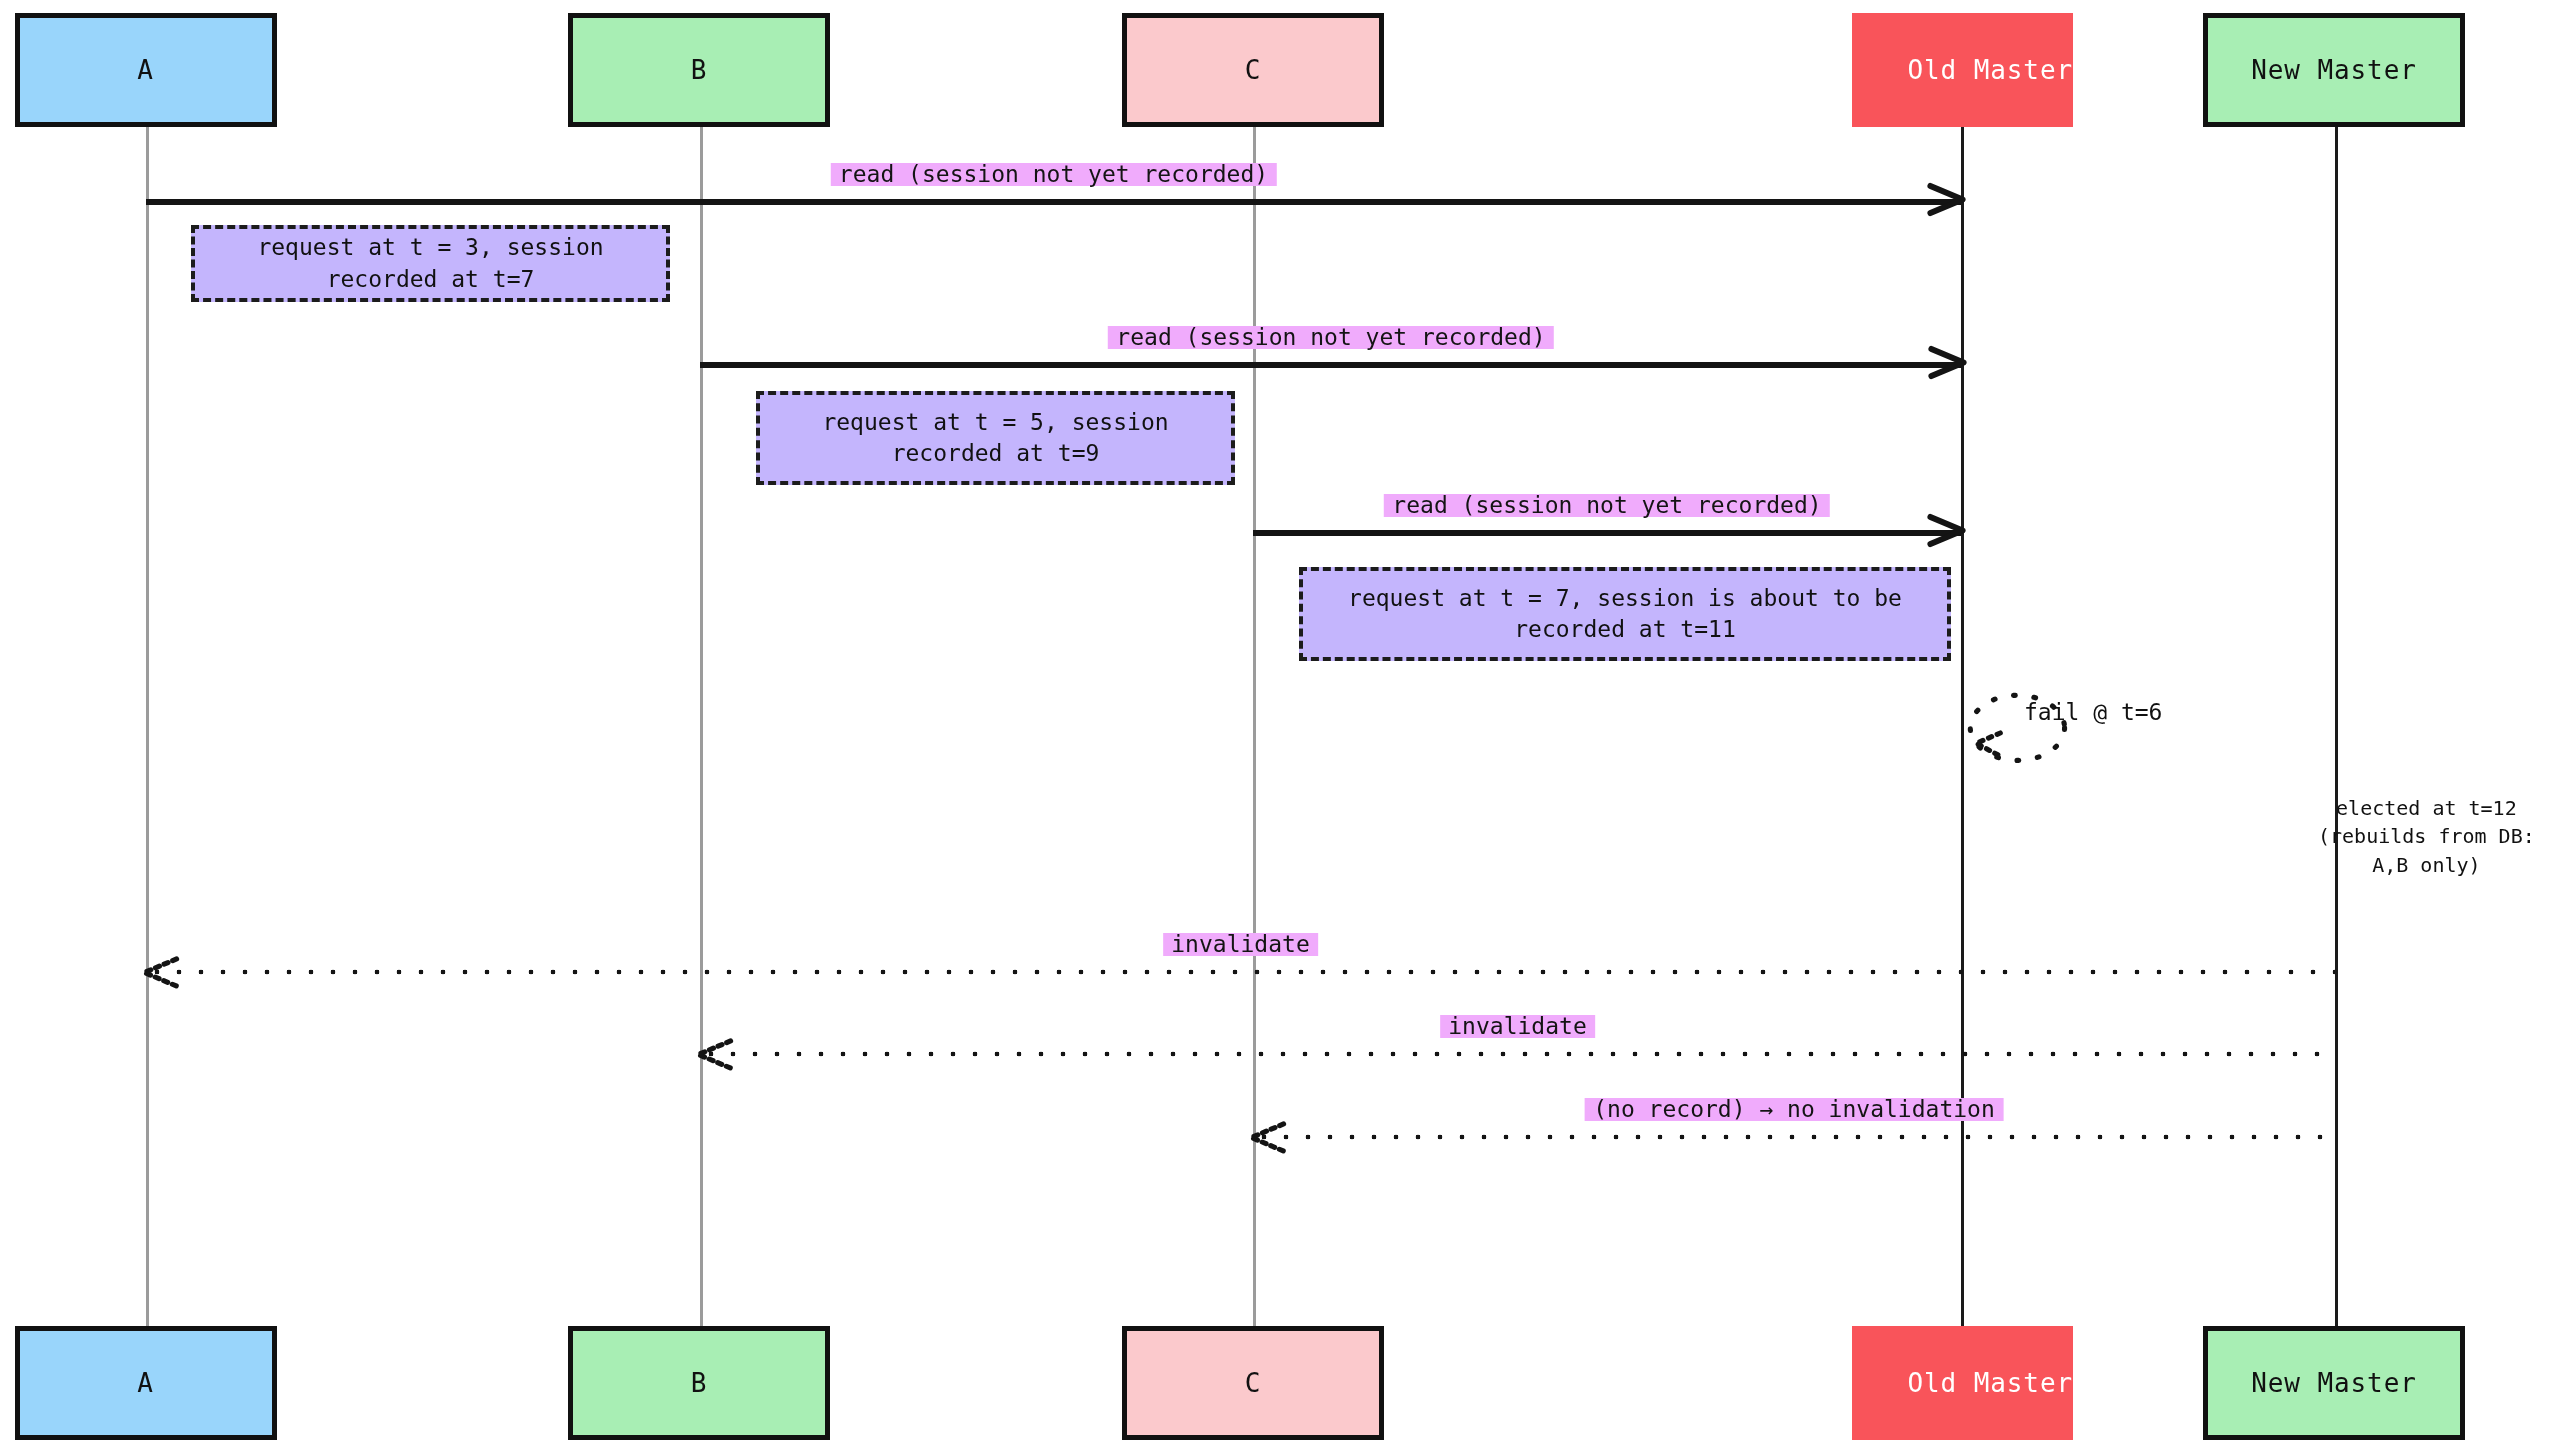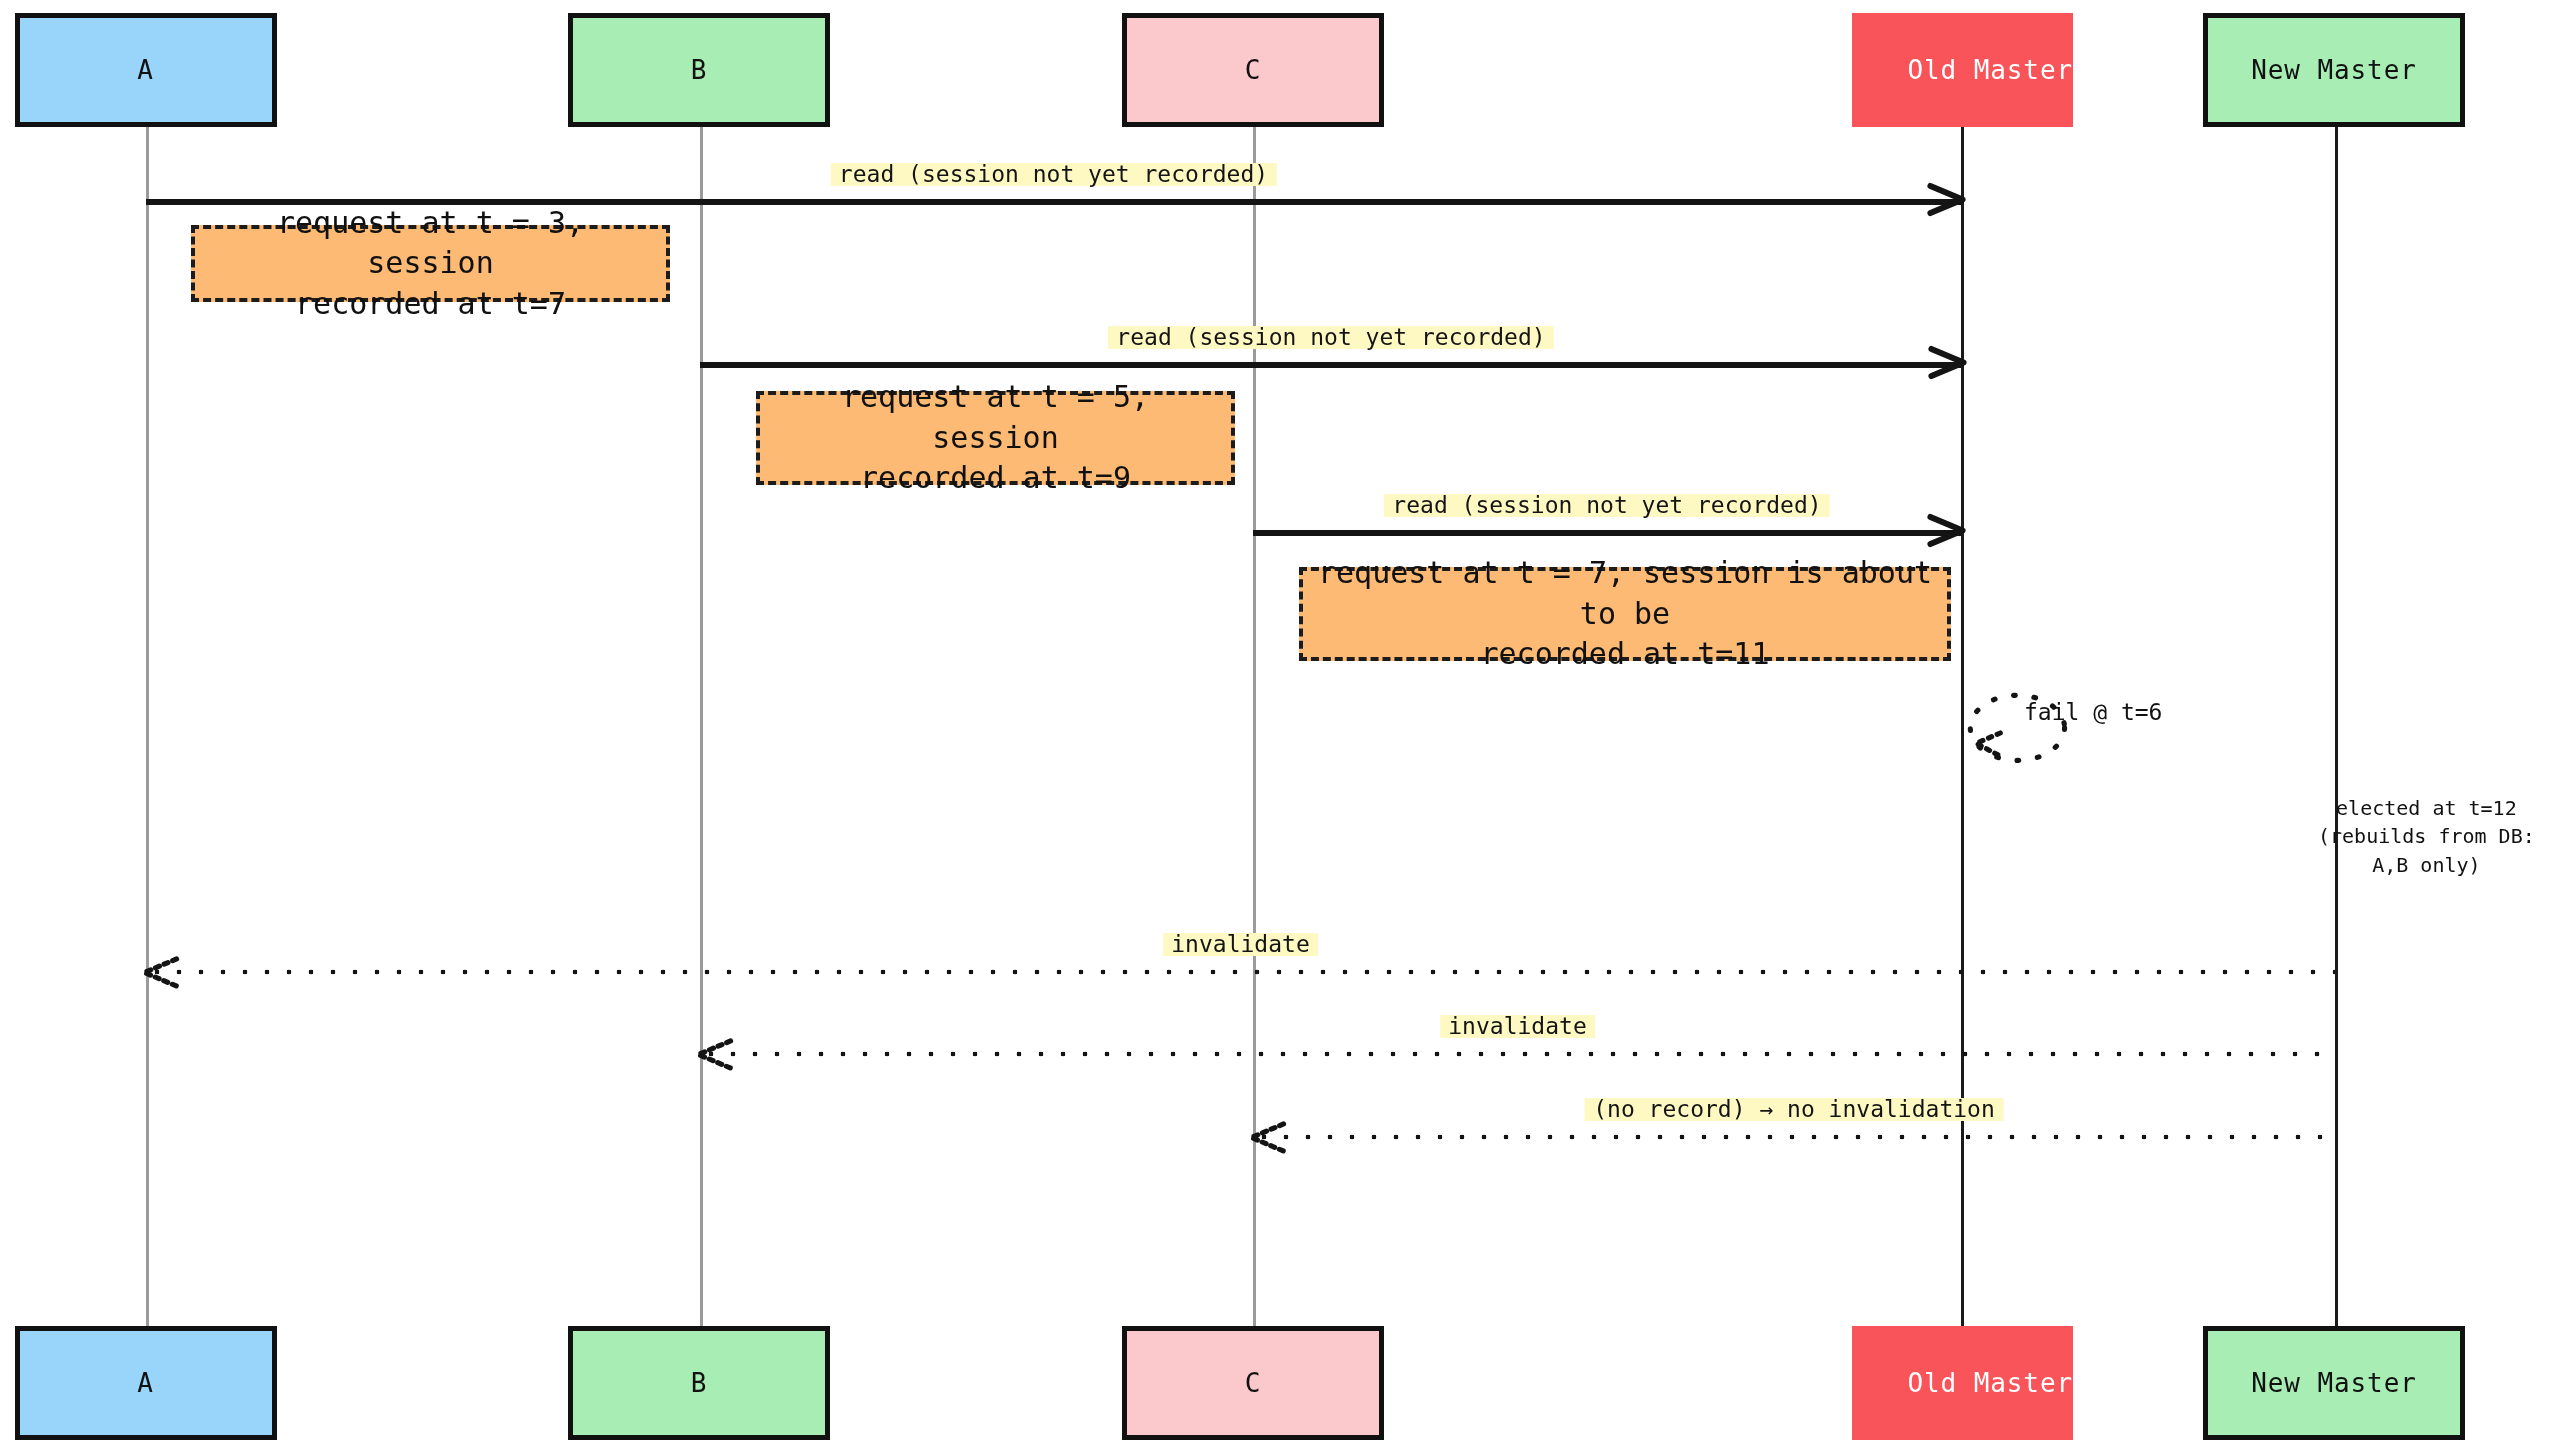--- a/index.html
+++ b/index.html
@@ -14,30 +14,30 @@
 
   .lifeline{position:absolute;width:2.6px;background:#9b9b9b;}
   .lifeline.dark{background:#1a1a1a;width:3.4px;}
 
   .msg{position:absolute;height:0;}
   .msg .line{position:absolute;left:0;right:0;top:0;height:0;}
   .msg.solid .line{border-top:6px solid #141414;}
   .msg.dotted .line{border-top:0;background-image:radial-gradient(circle,#141414 2.2px,transparent 2.6px);
     background-size:22px 6px;background-repeat:repeat-x;background-position:left center;height:6px;top:-2.6px;}
   .msg .label{position:absolute;top:-36px;left:50%;transform:translateX(-50%);
-    background:#fef9c3;padding:0 8.6px;font-size:23px;white-space:nowrap;color:#141414;line-height:1;}
+    background:#f0abfc;padding:0 8.6px;font-size:23px;white-space:nowrap;color:#141414;line-height:1;}
   .msg.dotted .label{top:-39px;text-align:center;}
 
   .arrowhead{position:absolute;top:-19px;width:39px;height:39px;}
   .arrowhead.right{right:-5.2px;}
   .arrowhead.left{left:-5.2px;}
 
-  .note{position:absolute;box-sizing:border-box;border:4.3px dashed #1c1c1c;background:#fdba74;
+  .note{position:absolute;box-sizing:border-box;border:4.3px dashed #1c1c1c;background:#c4b5fd;
     display:flex;align-items:center;justify-content:center;text-align:center;
-    font-size:30px;line-height:1.35;color:#111;padding:8.6px 13.7px;}
+    font-size:23px;line-height:1.35;color:#111;padding:8.6px 13.7px;}
 
   .selfnote{position:absolute;font-size:23px;line-height:1.38;color:#111;white-space:pre;}
   .freetext{position:absolute;font-size:20px;line-height:1.42;color:#111;text-align:center;white-space:pre;}
 
   .selfloop{position:absolute;}
 </style>
 </head>
 <body>
 
 <div id="stage">

